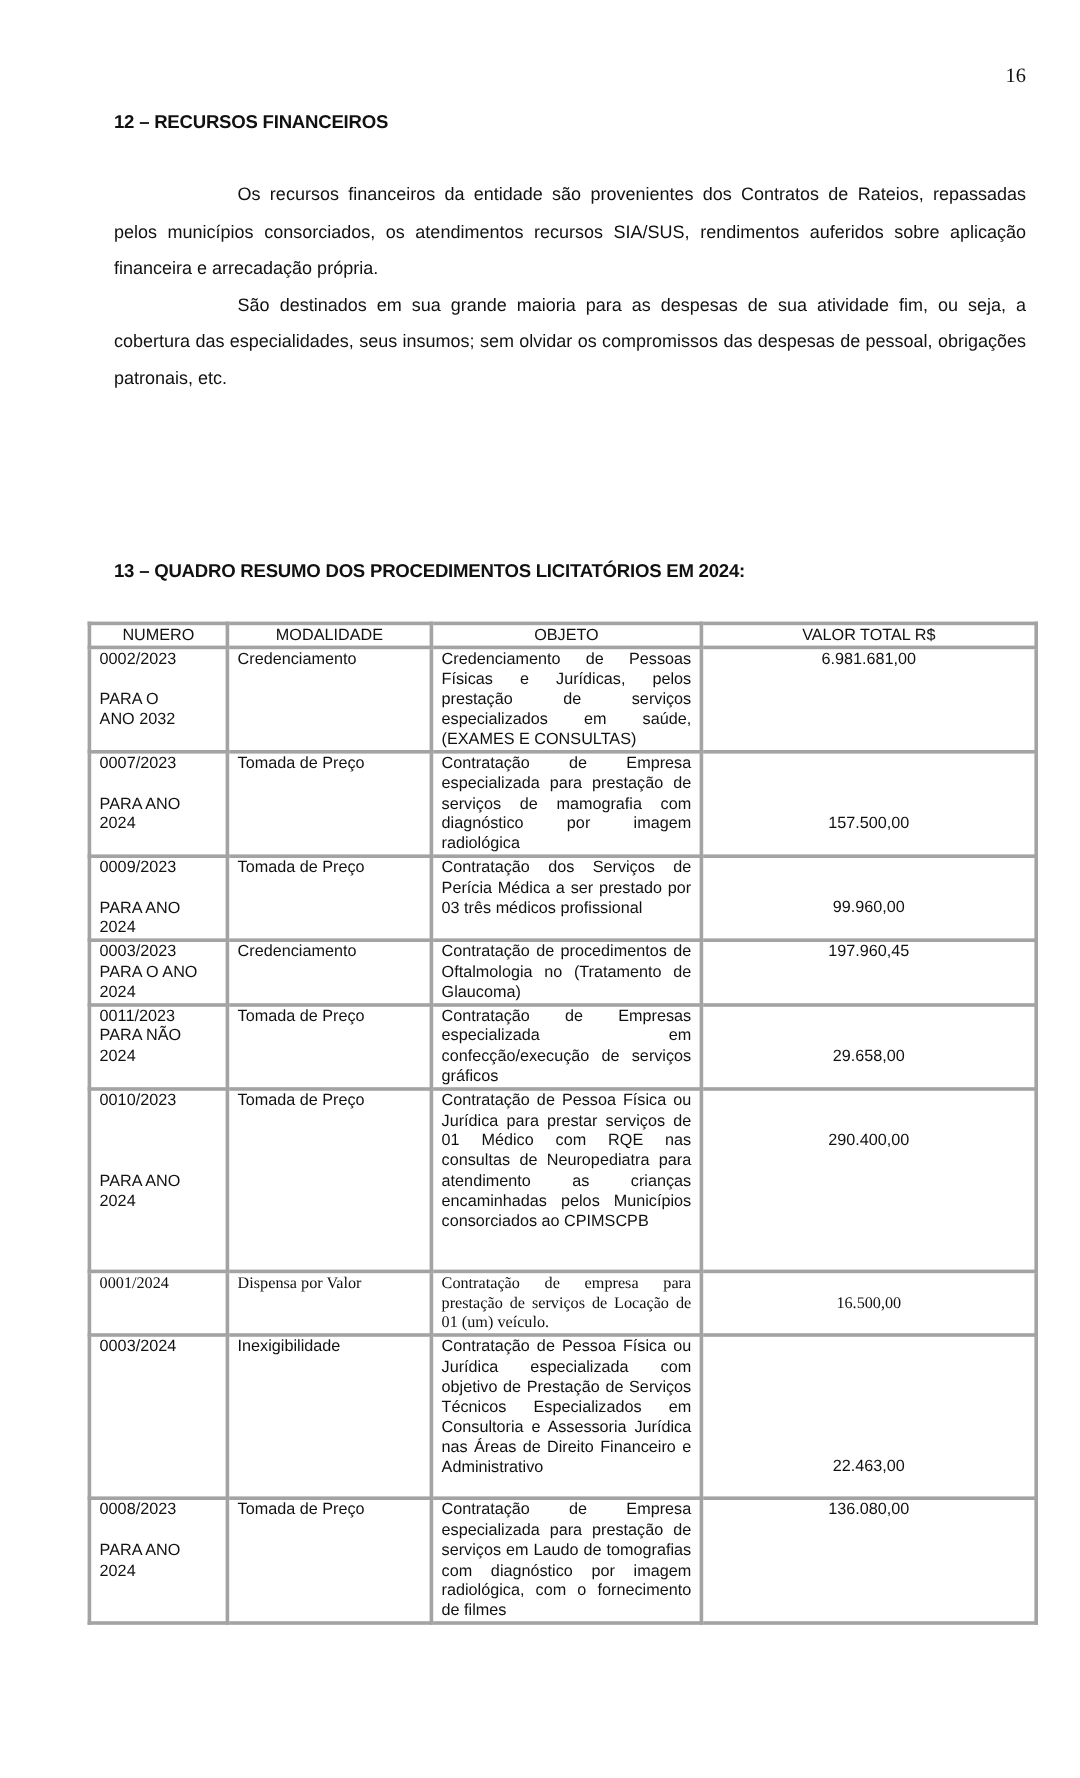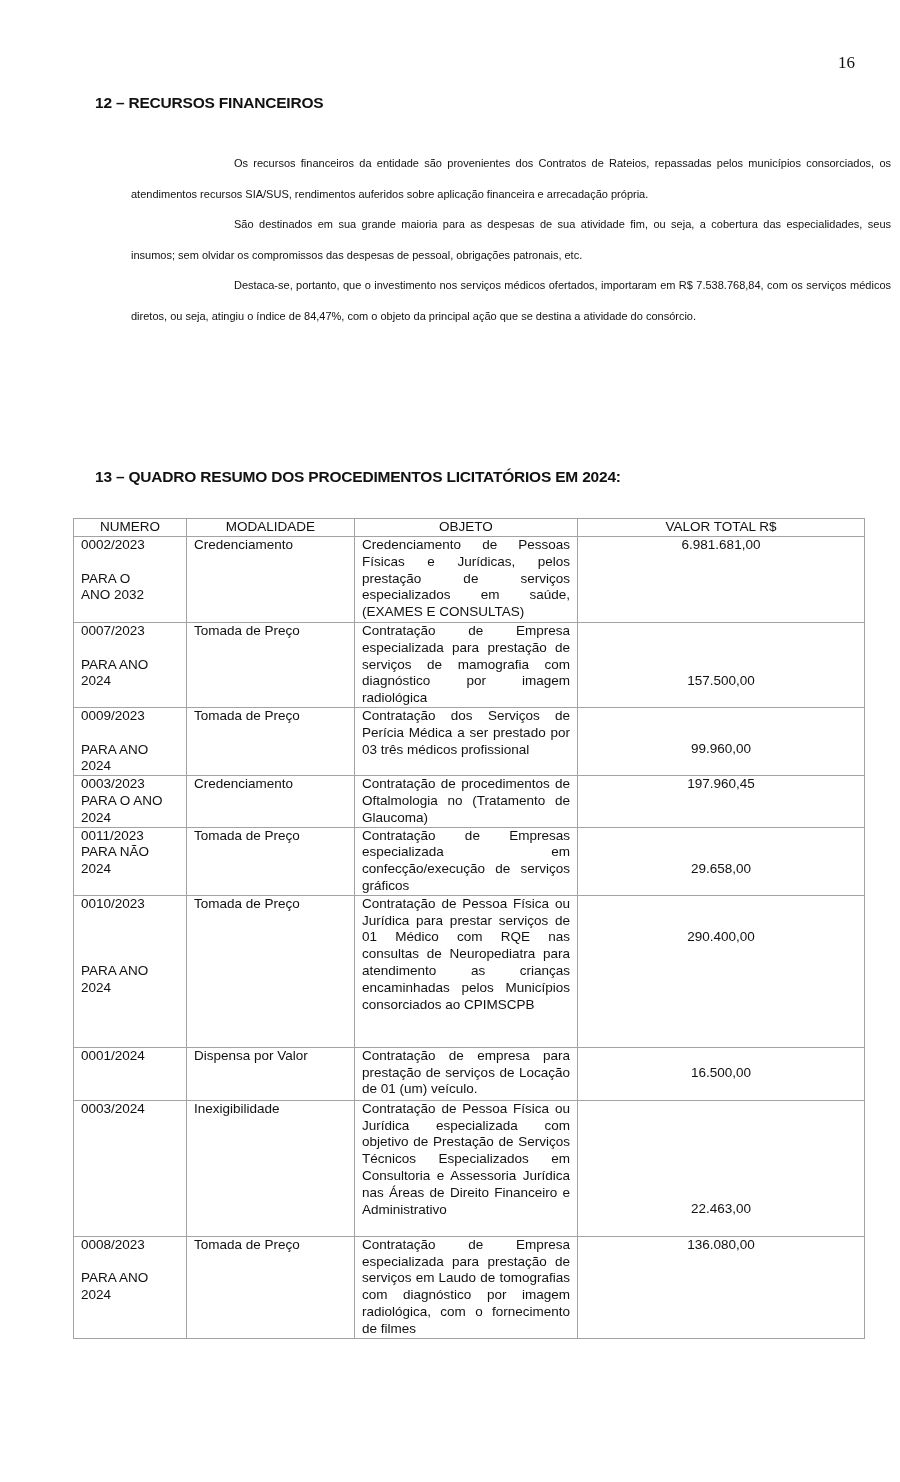--- a/index.html
+++ b/index.html
@@ -8,51 +8,50 @@
     position: absolute; top: 53px; right: 45px;
     font-family: "Liberation Serif", serif; font-size: 17px;
   }
   .section-title {
     position: absolute; left: 95px;
     font-family: "Liberation Sans", sans-serif; font-weight: bold; font-size: 15.5px;
     letter-spacing: -0.2px;
   }
   .body-text {
     position: absolute; left: 95px; width: 760px;
-    font-family: "Liberation Sans", sans-serif; font-size: 11px;
-    line-height: 30.5px; text-align: justify; margin-left: 36px;
+    font-family: "Liberation Sans", sans-serif; font-size: 15px;
+    line-height: 30.5px; text-align: justify;
   }
   .body-text p { margin: 0; text-indent: 103px; text-align: justify; }
   table.quadro {
     position: absolute; left: 73px; top: 518px; width: 792px;
     border-collapse: collapse;
     font-family: "Liberation Sans", sans-serif; font-size: 13.5px; line-height: 16.8px;
   }
   table.quadro th, table.quadro td {
-    border: 1px solid #a3a3a3; vertical-align: top; padding: 0 7px;
+    border: 3px solid #a3a3a3; vertical-align: top; padding: 0 7px;
   }
   table.quadro th { font-weight: normal; text-align: center; height: 17px; padding-top: 0; }
   td.c-num { width: 98px; }
   td.c-mod { width: 153px; }
   td.c-obj { width: 208px; text-align: justify; text-align-last: left; }
   td.c-val { text-align: center; vertical-align: bottom; padding-right: 8px; }
   .num-line { display: block; }
   .gap { display: block; height: 16.8px; }
 </style>
 </head>
 <body>
 
 <div class="page-number">16</div>
 
 <div class="section-title" style="top:94px;">12 – RECURSOS FINANCEIROS</div>
 
 <div class="body-text" style="top:148px;">
   <p>Os recursos financeiros da entidade são provenientes dos Contratos de Rateios, repassadas pelos municípios consorciados, os atendimentos recursos SIA/SUS, rendimentos auferidos sobre aplicação financeira e arrecadação própria.</p>
   <p>São destinados em sua grande maioria para as despesas de sua atividade fim, ou seja, a cobertura das especialidades, seus insumos; sem olvidar os compromissos das despesas de pessoal, obrigações patronais, etc.</p>
-  <p>Destaca-se, portanto, que o investimento nos serviços médicos ofertados, importaram em R$ 7.538.768,84, com os serviços médicos diretos, ou seja, atingiu o índice de 84,47%, com o objeto da principal ação que se destina a atividade do consórcio.</p>
 </div>
 
 <div class="section-title" style="top:468px;">13 – QUADRO RESUMO DOS PROCEDIMENTOS LICITATÓRIOS EM 2024:</div>
 
 <table class="quadro">
   <thead>
     <tr>
       <th>NUMERO</th>
       <th>MODALIDADE</th>
       <th>OBJETO</th>
@@ -134,21 +133,21 @@
         <span class="num-line">PARA ANO</span>
         <span class="num-line">2024</span>
       </td>
       <td class="c-mod">Tomada de Preço</td>
       <td class="c-obj">Contratação de Pessoa Física ou Jurídica para prestar serviços de 01 Médico com RQE nas consultas de Neuropediatra para atendimento as crianças encaminhadas pelos Municípios consorciados ao CPIMSCPB</td>
       <td class="c-val" style="vertical-align:top;">
         <span style="display:block;height:33px;"></span><span>290.400,00</span>
       </td>
     </tr>
 
-    <tr style="height:53px;">
+    <tr style="height:53px;font-family:Liberation Serif, serif;">
       <td class="c-num">0001/2024</td>
       <td class="c-mod">Dispensa por Valor</td>
       <td class="c-obj">Contratação de empresa para prestação de serviços de Locação de 01 (um) veículo.</td>
       <td class="c-val" style="vertical-align:top;">
         <span style="display:block;height:17px;"></span><span>16.500,00</span>
       </td>
     </tr>
 
     <tr style="height:136px;">
       <td class="c-num">0003/2024</td>

